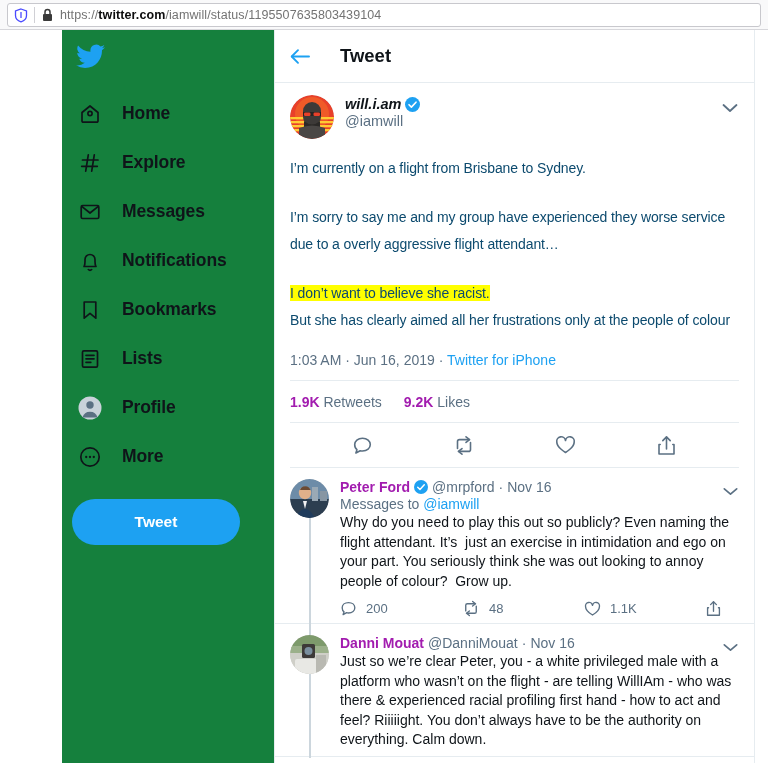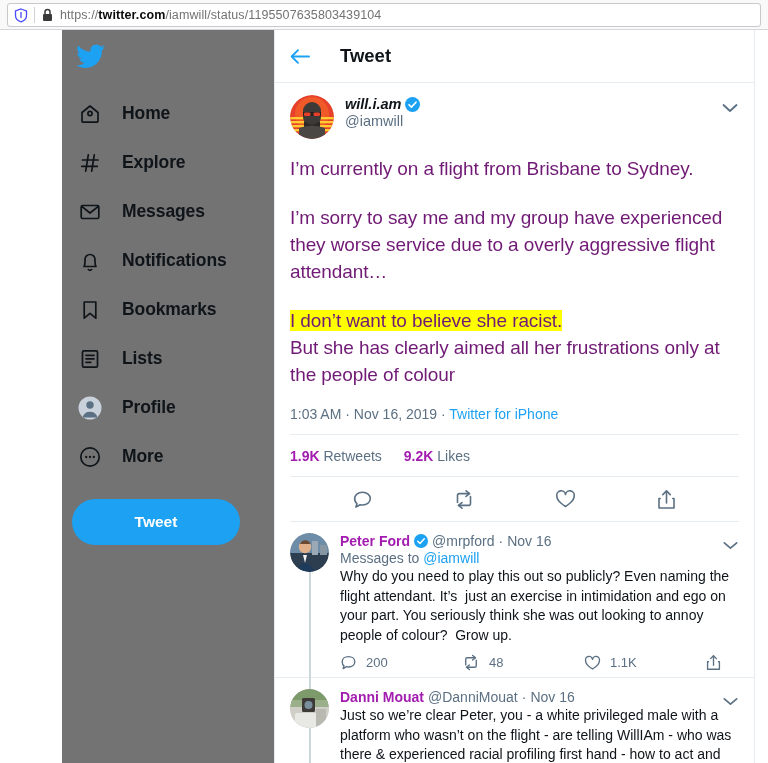--- a/index.html
+++ b/index.html
@@ -42,21 +42,21 @@
     position: absolute; top: 30px; left: 0;
     width: 768px; height: 733px;
     background: #ffffff;
     display: flex;
   }
   .gutter-left { width: 62px; background: #ffffff; flex: none; }
 
   
   .sidebar {
     width: 212px; flex: none;
-    background: #737373;
+    background: #15803d;
     padding-top: 14px;
   }
   .twitter-logo { padding-left: 14px; margin-bottom: 16px; }
   .nav-item {
     display: flex; align-items: center;
     height: 49px;
     padding-left: 14px;
     cursor: pointer;
   }
   .nav-icon {
@@ -113,21 +113,21 @@
   }
   .verified { margin-left: 4px; display:flex; align-items:center; }
   .tw-handle {
     font-size: 14.5px; color: #5b7083; margin-top: 1px;
   }
   .caret {
     position: absolute; right: 16px; top: 16px; cursor: pointer;
   }
   .tw-body {
     margin-top: 16px;
-    font-size: 19px; line-height: 27px; color: #701a75;
+    font-size: 14px; line-height: 27px; color: #0c4a6e;
     letter-spacing: -0.1px;
   }
   .tw-para { margin-bottom: 22px; }
   .tw-para:last-child { margin-bottom: 0; }
   .hl { background: #ffff00; }
   .tw-meta {
     margin-top: 18px; padding-bottom: 12px;
     font-size: 14px; color: #5b7083;
   }
   .tw-meta a { color: #1da1f2; text-decoration: none; }
@@ -384,21 +384,21 @@
         <div class="tw-para">I’m sorry to say me and my group have experienced they worse service due to a overly aggressive flight attendant…</div>
         <div class="tw-para">
           <span class="hl">I don’t want to believe she racist.</span><br>
           <span>But she has clearly aimed all her frustrations only at the people of colour</span>
         </div>
       </div>
 
       <div class="tw-meta">
         <span>1:03 AM</span>
         <span> · </span>
-        <span>Nov 16, 2019</span>
+        <span>Jun 16, 2019</span>
         <span> · </span>
         <a href="#">Twitter for iPhone</a>
       </div>
 
       <div class="tw-stats">
         <span><b>1.9K</b> <span>Retweets</span></span>
         <span><b>9.2K</b> <span>Likes</span></span>
       </div>
 
       <div class="tw-actions">

